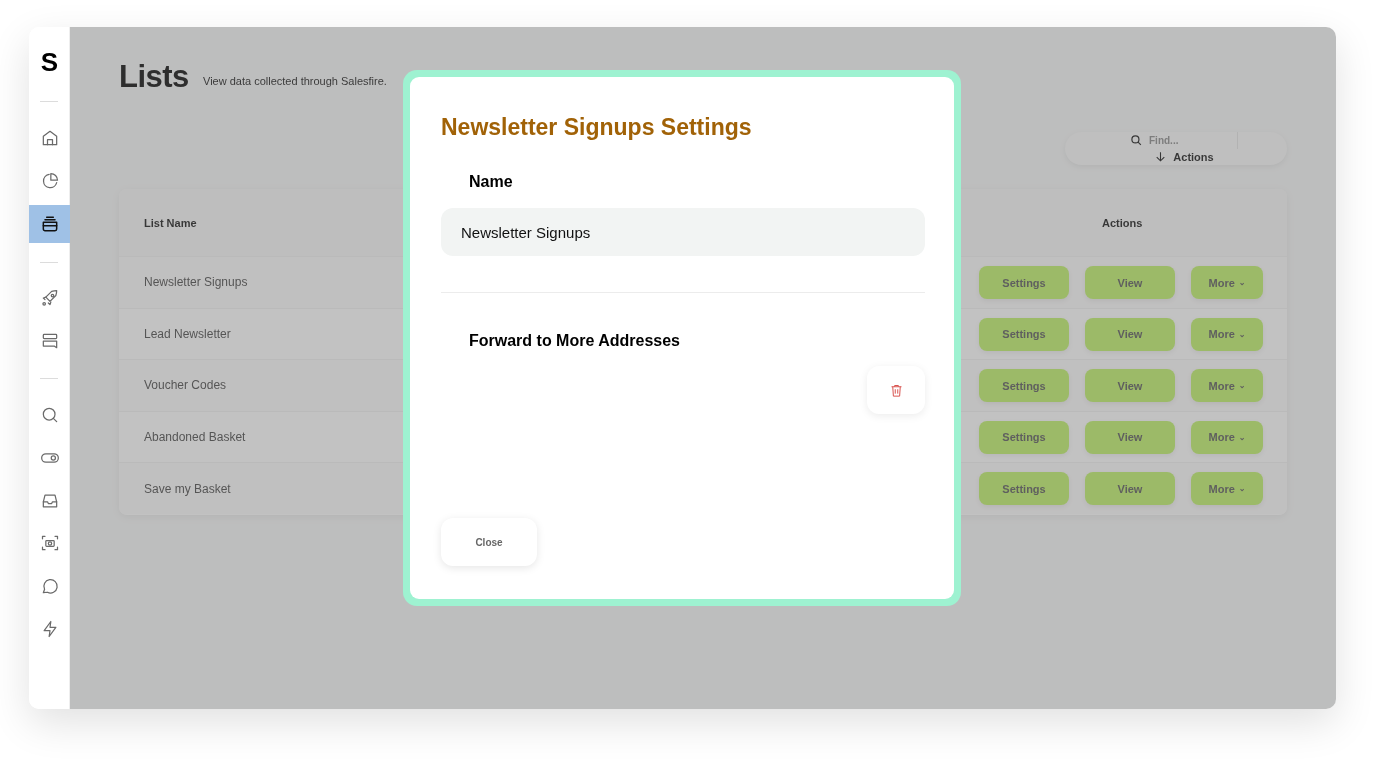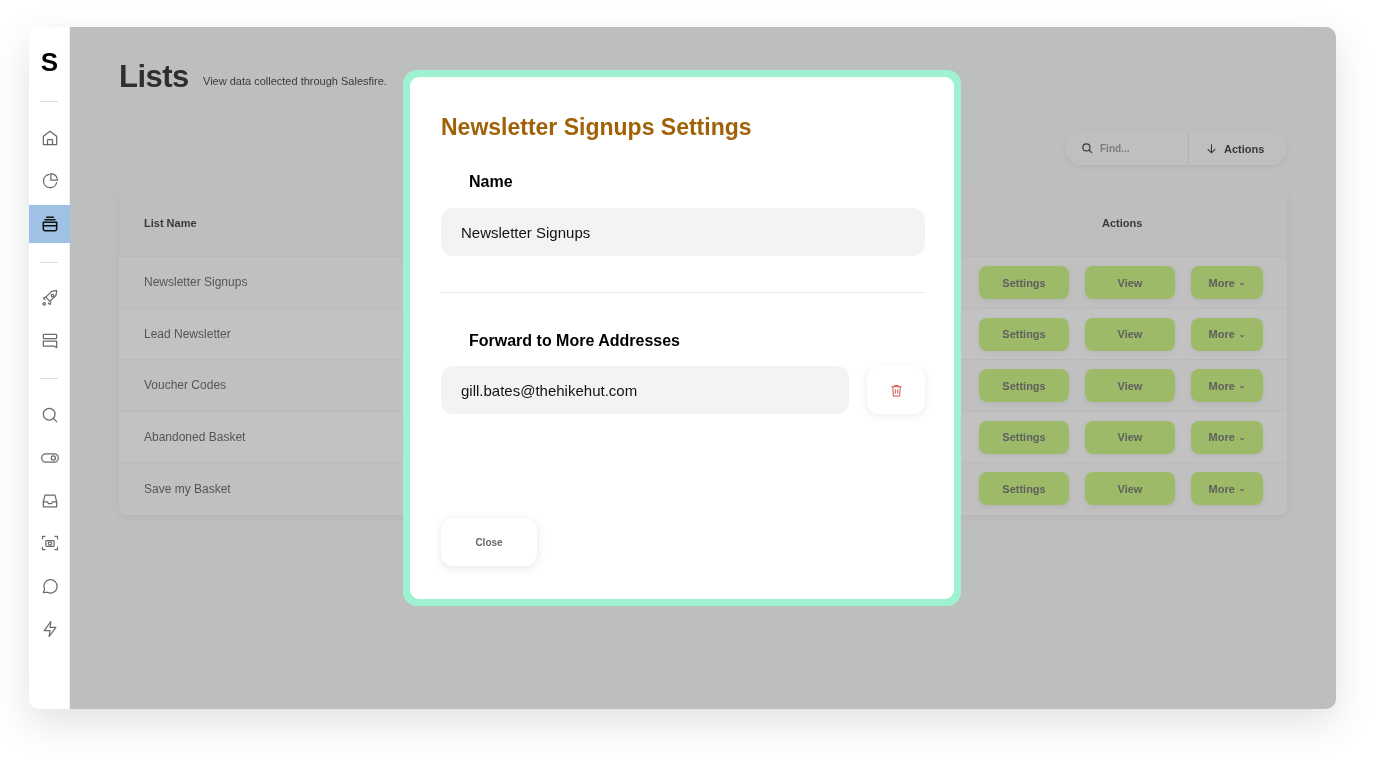--- a/index.html
+++ b/index.html
@@ -19,21 +19,21 @@
   .sb-icon svg { width: 20px; height: 20px; stroke: #6a6a6a; fill: none; stroke-width: 1.5; stroke-linecap: round; stroke-linejoin: round; }
   .sb-icon.active { background: #9fc1e6; }
   .sb-icon.active svg { stroke: #111; stroke-width: 1.8; }
 
   .main { position: absolute; left: 41px; top: 0; right: 0; bottom: 0; background: #f7f8f8; }
   .page-title { position: absolute; left: 49px; top: 32px; font-size: 31px; font-weight: 700; color: #000; letter-spacing: -0.5px; }
   .page-subtitle { position: absolute; left: 133px; top: 48px; font-size: 11px; color: #111; }
 
   .toolbar {
     position: absolute; left: 995px; top: 105px; width: 222px; height: 33px; border-radius: 17px;
-    background: #fafafa; box-shadow: 0 2px 6px rgba(0,0,0,0.08); display: flex; align-items: center;
+    background: #fafafa; box-shadow: 0 2px 6px rgba(0,0,0,0.08); display: flex; align-items: center; flex-direction: column;
   }
   .find { display: flex; align-items: center; width: 124px; padding-left: 16px; height: 100%; border-right: 1px solid #e4e4e4; }
   .find svg { width: 13px; height: 13px; stroke: #111; fill: none; stroke-width: 2.2; }
   .find-input { border: none; background: transparent; outline: none; font-size: 10px; margin-left: 6px; width: 80px; color: #777; font-family: "Liberation Sans", sans-serif; font-weight: 700; }
   .find-input::placeholder { color: #888; }
   .actions-btn { display: flex; align-items: center; padding-left: 16px; font-size: 11px; font-weight: 700; color: #111; height: 100%; cursor: pointer; }
   .actions-btn svg { width: 13px; height: 13px; stroke: #111; fill: none; stroke-width: 2; margin-right: 6px; }
 
   .table-card {
     position: absolute; left: 49px; top: 162px; width: 1168px; height: 326px;
@@ -251,21 +251,20 @@
   </div>
 </div>
 
 <div class="modal">
   <div class="modal-inner">
     <div class="modal-title">Newsletter Signups Settings</div>
     <div class="label" style="top:96px">Name</div>
     <input class="field" style="top: 131px; width: 484px;" value="Newsletter Signups">
     <div class="divider"></div>
     <div class="label" style="top:255px">Forward to More Addresses</div>
-    <input class="field" style="top: 289px; width: 408px;" value="gill.bates@thehikehut.com">
     <div class="trash-btn">
       <svg viewBox="0 0 24 24">
           <path d="M4 6h16"></path>
           <path d="M9 6V4h6v2"></path>
           <path d="M6 6l1 15h10l1-15"></path>
           <path d="M10 10v7M14 10v7"></path>
         </svg>
     </div>
     <div class="close-btn">Close</div>
   </div>

